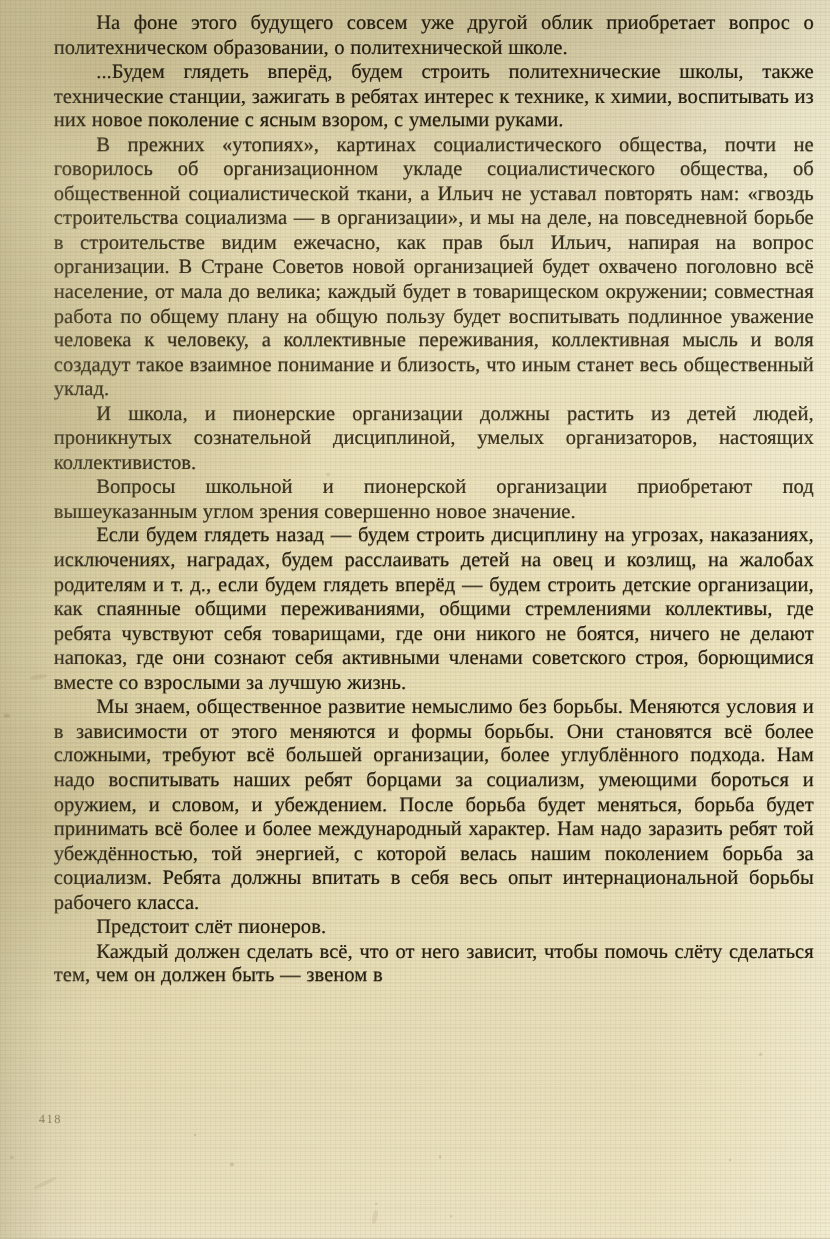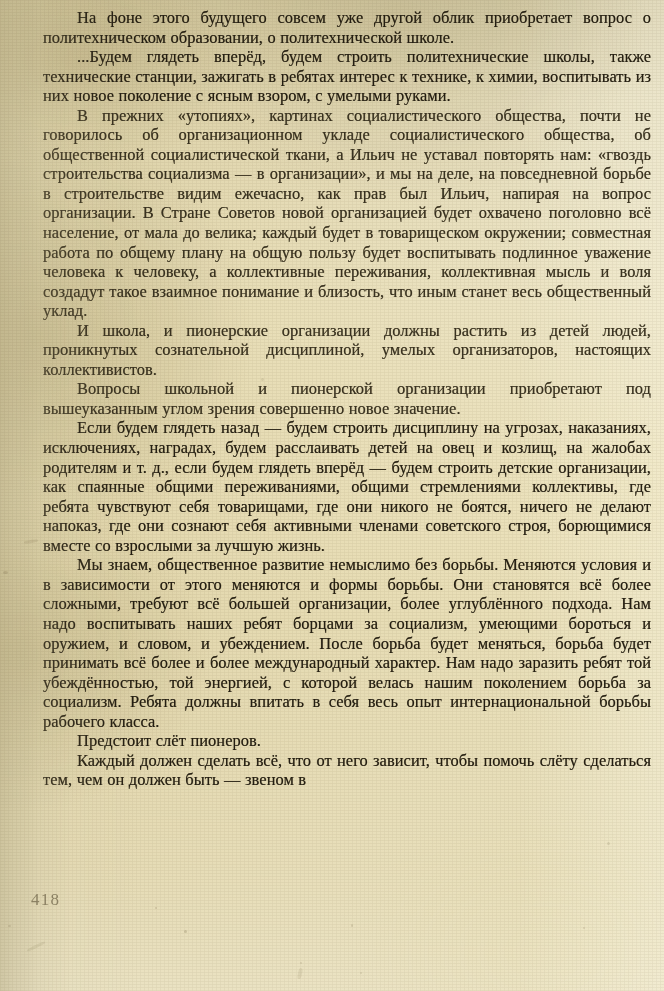--- a/index.html
+++ b/index.html
@@ -127,21 +127,21 @@
     backdrop-filter: blur(0.55px);
     -webkit-backdrop-filter: blur(0.55px);
     pointer-events: none;
   }
 
   
   #folio {
     position: absolute;
     left: 31px;
     top: 890px;
-    font-size: 17px;
+    font-size: 10px;
     letter-spacing: 1.2px;
     color: rgba(74,64,38,0.55);
     font-family: "Liberation Serif", "DejaVu Serif", serif;
     filter: blur(0.35px);
   }
 
   
   .speck {
     position: absolute;
     background: rgba(86,74,42,0.40);

